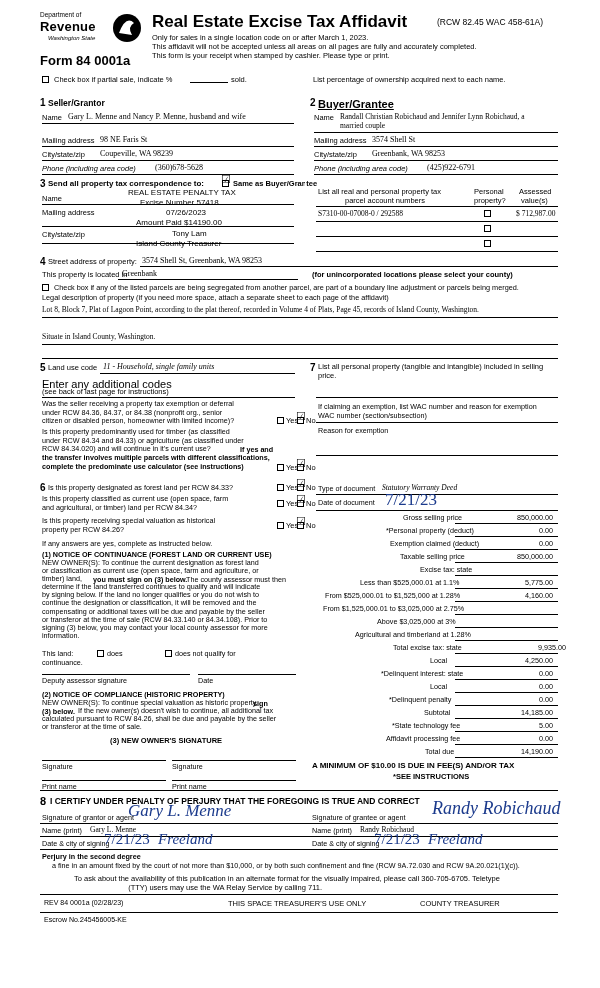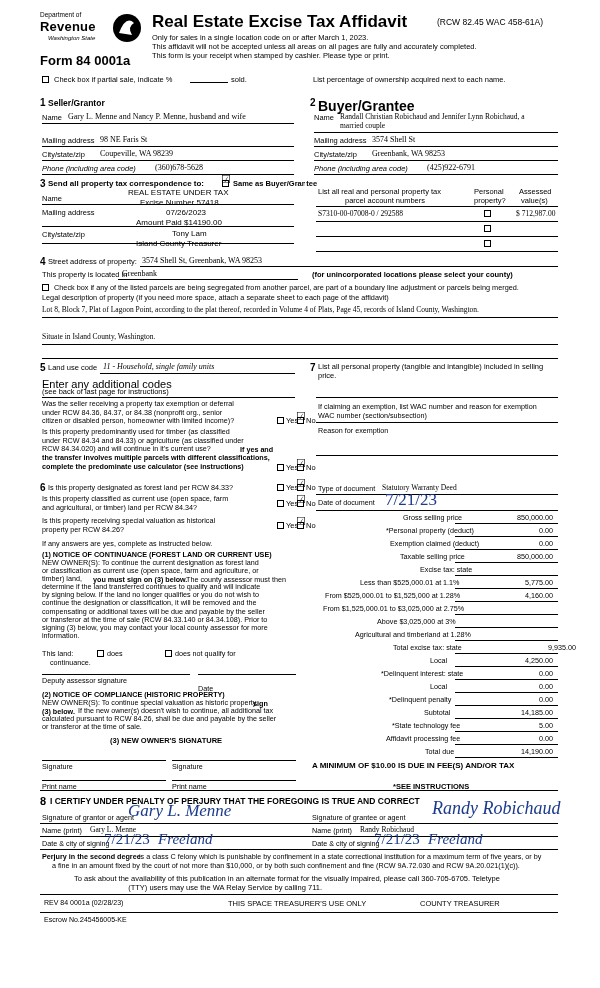--- a/index.html
+++ b/index.html
@@ -43,21 +43,21 @@
 
   <div class="cb" style="left:42px;top:76px;"></div>
   <div class="t" style="left:54px;top:75px;font-size:7.5px;">Check box if partial sale, indicate %</div>
   <div class="line hr" style="left:190px;top:82px;width:38px;"></div>
   <div class="t" style="left:231px;top:75px;font-size:7.5px;">sold.</div>
   <div class="t" style="left:313px;top:75px;font-size:7.5px;">List percentage of ownership acquired next to each name.</div>
 
   <div class="num" style="left:40px;top:97px;">1</div>
   <div class="t b" style="left:48px;top:98px;font-size:8.5px;">Seller/Grantor</div>
   <div class="num" style="left:310px;top:97px;">2</div>
-  <div class="t b" style="left:318px;top:98px;font-size:14px;">Buyer/Grantee</div>
+  <div class="t b" style="left:318px;top:98px;font-size:11px;text-decoration:underline;">Buyer/Grantee</div>
 
   <div class="t" style="left:42px;top:113px;font-size:7.5px;">Name</div>
   <div class="t ser" style="left:68px;top:112px;font-size:8px;">Gary L. Menne and Nancy P. Menne, husband and wife</div>
   <div class="line hr" style="left:42px;top:123px;width:252px;"></div>
 
   <div class="t" style="left:42px;top:136px;font-size:7.5px;">Mailing address</div>
   <div class="t ser" style="left:100px;top:135px;font-size:8px;">98 NE Faris St</div>
   <div class="line hr" style="left:42px;top:146px;width:252px;"></div>
 
   <div class="t" style="left:42px;top:150px;font-size:7.5px;">City/state/zip</div>
@@ -92,21 +92,21 @@
   <div class="t b" style="left:233px;top:179px;font-size:7.5px;">Same as Buyer/Grantee</div>
 
   <div class="t" style="left:42px;top:194px;font-size:7.5px;">Name</div>
   <div class="line hr" style="left:42px;top:204px;width:252px;"></div>
   <div class="t" style="left:42px;top:208px;font-size:7.5px;">Mailing address</div>
   <div class="line hr" style="left:42px;top:226px;width:252px;"></div>
   <div class="t" style="left:42px;top:230px;font-size:7.5px;">City/state/zip</div>
   <div class="line hr" style="left:42px;top:243px;width:252px;"></div>
 
   <div style="position:absolute;left:120px;top:188px;width:180px;">
-    <div class="t" style="left:8px;top:0px;font-size:8px;">REAL ESTATE UNDER TAX</div>
+    <div class="t" style="left:8px;top:0px;font-size:8px;">REAL ESTATE PENALTY TAX</div>
     <div class="t" style="left:20px;top:10px;font-size:8px;">Excise Number 57418</div>
     <div class="t" style="left:46px;top:20px;font-size:8px;">07/26/2023</div>
     <div class="t" style="left:16px;top:30px;font-size:8px;">Amount Paid $14190.00</div>
     <div class="t" style="left:52px;top:41px;font-size:8px;">Tony Lam</div>
     <div class="t" style="left:16px;top:51px;font-size:8px;">Island County Treasurer</div>
   </div>
 
   <div class="t" style="left:318px;top:187px;font-size:7.5px;">List all real and personal property tax</div>
   <div class="t" style="left:345px;top:196px;font-size:7.5px;">parcel account numbers</div>
   <div class="t" style="left:474px;top:187px;font-size:7.5px;">Personal</div>
@@ -225,46 +225,46 @@
 compensating or additional taxes will be due and payable by the seller
 or transferor at the time of sale (RCW 84.33.140 or 84.34.108). Prior to
 signing (3) below, you may contact your local county assessor for more
 information.</div>
 
   <div class="t" style="left:42px;top:649px;font-size:7.2px;">This land:</div>
   <div class="cb" style="left:97px;top:650px;"></div>
   <div class="t" style="left:107px;top:649px;font-size:7.2px;">does</div>
   <div class="cb" style="left:165px;top:650px;"></div>
   <div class="t" style="left:175px;top:649px;font-size:7.2px;">does not qualify for</div>
-  <div class="t" style="left:42px;top:658px;font-size:7.2px;margin-left:8px;">continuance.</div>
+  <div class="t" style="left:42px;top:658px;font-size:7.2px;">continuance.</div>
   <div class="line hr" style="left:42px;top:674px;width:148px;"></div>
   <div class="line hr" style="left:198px;top:674px;width:98px;"></div>
   <div class="t" style="left:42px;top:676px;font-size:7.2px;">Deputy assessor signature</div>
-  <div class="t" style="left:198px;top:676px;font-size:7.2px;margin-top:8px;">Date</div>
+  <div class="t" style="left:198px;top:676px;font-size:7.2px;">Date</div>
 
   <div class="t b" style="left:42px;top:690px;font-size:7.2px;">(2) NOTICE OF COMPLIANCE (HISTORIC PROPERTY)</div>
   <div class="t" style="left:42px;top:699px;font-size:7.2px;line-height:8.2px;">NEW OWNER(S): To continue special valuation as historic property, <tspan></tspan></div>
   <div class="t b" style="left:253px;top:699px;font-size:7.2px;">sign</div>
   <div class="t b" style="left:42px;top:707px;font-size:7.2px;">(3) below.</div>
   <div class="t" style="left:78px;top:707px;font-size:7.2px;line-height:8.2px;">If the new owner(s) doesn't wish to continue, all additional tax</div>
   <div class="t" style="left:42px;top:715px;font-size:7.2px;line-height:8.2px;">calculated pursuant to RCW 84.26, shall be due and payable by the seller
 or transferor at the time of sale.</div>
 
   <div class="t b" style="left:110px;top:736px;font-size:7.5px;">(3) NEW OWNER'S SIGNATURE</div>
   <div class="line hr" style="left:42px;top:760px;width:124px;"></div>
   <div class="line hr" style="left:172px;top:760px;width:124px;"></div>
   <div class="t" style="left:42px;top:762px;font-size:7.2px;">Signature</div>
   <div class="t" style="left:172px;top:762px;font-size:7.2px;">Signature</div>
   <div class="line hr" style="left:42px;top:780px;width:124px;"></div>
   <div class="line hr" style="left:172px;top:780px;width:124px;"></div>
   <div class="t" style="left:42px;top:782px;font-size:7.2px;">Print name</div>
   <div class="t" style="left:172px;top:782px;font-size:7.2px;">Print name</div>
 
   <div class="t" style="left:318px;top:484px;font-size:7.2px;">Type of document</div>
-  <div class="t ser" style="left:382px;top:483px;font-size:7.5px;">Statutory Warranty Deed</div>
+  <div class="t ser" style="left:382px;top:483px;font-size:7.5px;font-style:italic;">Statutory Warranty Deed</div>
   <div class="line hr" style="left:316px;top:494px;width:242px;"></div>
   <div class="t" style="left:318px;top:498px;font-size:7.2px;">Date of document</div>
   <div class="t hand" style="left:385px;top:490px;font-size:17px;">7/21/23</div>
   <div class="line hr" style="left:316px;top:510px;width:242px;"></div>
 
   <div>
     <div class="t" style="left:403px;top:513px;font-size:7.2px;">Gross selling price</div>
     <div class="t right" style="left:458px;top:513px;width:95px;font-size:7.2px;">850,000.00</div>
     <div class="line hr" style="left:455px;top:523px;width:103px;"></div>
 
@@ -294,21 +294,21 @@
     <div class="t" style="left:323px;top:604px;font-size:7.2px;">From $1,525,000.01 to $3,025,000 at 2.75%</div>
     <div class="line hr" style="left:455px;top:614px;width:103px;"></div>
 
     <div class="t" style="left:377px;top:617px;font-size:7.2px;">Above $3,025,000 at 3%</div>
     <div class="line hr" style="left:455px;top:627px;width:103px;"></div>
 
     <div class="t" style="left:355px;top:630px;font-size:7.2px;">Agricultural and timberland at 1.28%</div>
     <div class="line hr" style="left:455px;top:640px;width:103px;"></div>
 
     <div class="t" style="left:393px;top:643px;font-size:7.2px;">Total excise tax: state</div>
-    <div class="t right" style="left:458px;top:643px;width:118px;font-size:7.2px;">9,935.00</div>
+    <div class="t right" style="left:458px;top:643px;width:108px;font-size:7.2px;">9,935.00</div>
     <div class="line hr" style="left:455px;top:653px;width:103px;"></div>
 
     <div class="t" style="left:430px;top:656px;font-size:7.2px;">Local</div>
     <div class="t right" style="left:458px;top:656px;width:95px;font-size:7.2px;">4,250.00</div>
     <div class="line hr" style="left:455px;top:666px;width:103px;"></div>
 
     <div class="t" style="left:381px;top:669px;font-size:7.2px;">*Delinquent interest: state</div>
     <div class="t right" style="left:458px;top:669px;width:95px;font-size:7.2px;">0.00</div>
     <div class="line hr" style="left:455px;top:679px;width:103px;"></div>
 
@@ -331,21 +331,21 @@
     <div class="t" style="left:386px;top:734px;font-size:7.2px;">Affidavit processing fee</div>
     <div class="t right" style="left:458px;top:734px;width:95px;font-size:7.2px;">0.00</div>
     <div class="line hr" style="left:455px;top:744px;width:103px;"></div>
 
     <div class="t" style="left:425px;top:747px;font-size:7.2px;">Total due</div>
     <div class="t right" style="left:458px;top:747px;width:95px;font-size:7.2px;">14,190.00</div>
     <div class="line hr" style="left:455px;top:757px;width:103px;"></div>
   </div>
 
   <div class="t b" style="left:312px;top:761px;font-size:8px;">A MINIMUM OF $10.00 IS DUE IN FEE(S) AND/OR TAX</div>
-  <div class="t b" style="left:393px;top:772px;font-size:7.5px;margin-top:10px;">*SEE INSTRUCTIONS</div>
+  <div class="t b" style="left:393px;top:772px;font-size:7.5px;">*SEE INSTRUCTIONS</div>
 
   <div class="num" style="left:40px;top:795px;font-size:11px;">8</div>
   <div class="t b" style="left:50px;top:796px;font-size:8.5px;">I CERTIFY UNDER PENALTY OF PERJURY THAT THE FOREGOING IS TRUE AND CORRECT</div>
   <div class="line hr" style="left:40px;top:790px;width:518px;"></div>
 
   <div class="t" style="left:42px;top:813px;font-size:7.2px;">Signature of grantor or agent</div>
   <div class="t" style="left:312px;top:813px;font-size:7.2px;">Signature of grantee or agent</div>
   <div class="t hand" style="left:128px;top:801px;font-size:17px;font-style:italic;">Gary L. Menne</div>
   <div class="t hand" style="left:432px;top:798px;font-size:18px;font-style:italic;">Randy Robichaud</div>
   <div class="line hr" style="left:40px;top:823px;width:270px;"></div>
@@ -360,21 +360,20 @@
 
   <div class="t" style="left:42px;top:839px;font-size:7.2px;">Date &amp; city of signing</div>
   <div class="t hand" style="left:104px;top:831px;font-size:15px;">7/21/23</div>
   <div class="t hand" style="left:158px;top:831px;font-size:15px;font-style:italic;">Freeland</div>
   <div class="t" style="left:312px;top:839px;font-size:7.2px;">Date &amp; city of signing</div>
   <div class="t hand" style="left:374px;top:831px;font-size:15px;">7/21/23</div>
   <div class="t hand" style="left:428px;top:831px;font-size:15px;font-style:italic;">Freeland</div>
   <div class="line hr" style="left:40px;top:849px;width:518px;"></div>
 
   <div class="t b" style="left:42px;top:852px;font-size:7.2px;">Perjury in the second degree</div>
-  <div class="t" style="left:139px;top:852px;font-size:7.2px;">is a class C felony which is punishable by confinement in a state correctional institution for a maximum term of five years, or by</div>
   <div class="t" style="left:52px;top:861px;font-size:7.2px;">a fine in an amount fixed by the court of not more than $10,000, or by both such confinement and fine (RCW 9A.72.030 and RCW 9A.20.021(1)(c)).</div>
 
   <div class="t" style="left:74px;top:874px;font-size:7.5px;line-height:9px;">To ask about the availability of this publication in an alternate format for the visually impaired, please call 360-705-6705. Teletype
                           (TTY) users may use the WA Relay Service by calling 711.</div>
 
   <div class="line hr" style="left:40px;top:894px;width:518px;"></div>
   <div class="t" style="left:44px;top:899px;font-size:7px;">REV 84 0001a (02/28/23)</div>
   <div class="t" style="left:228px;top:899px;font-size:7.5px;">THIS SPACE TREASURER'S USE ONLY</div>
   <div class="t" style="left:420px;top:899px;font-size:7.5px;">COUNTY TREASURER</div>
   <div class="line hr" style="left:40px;top:912px;width:518px;"></div>

